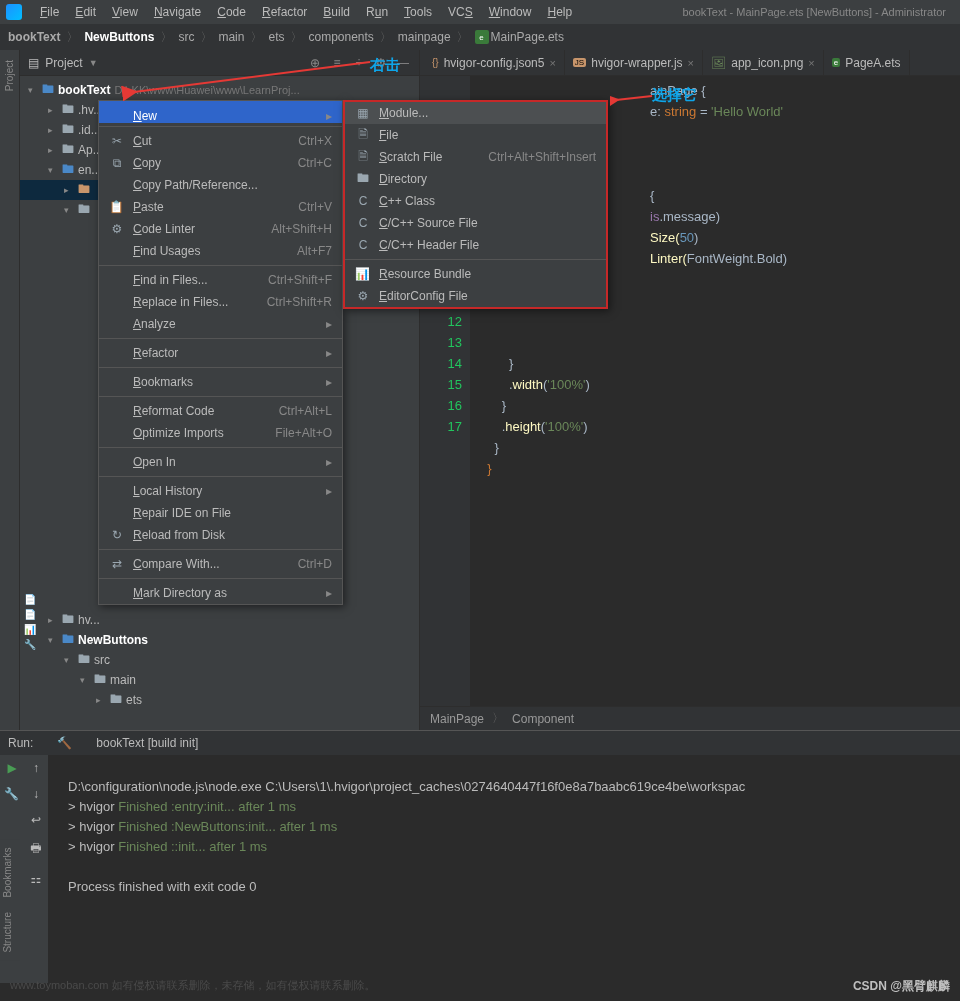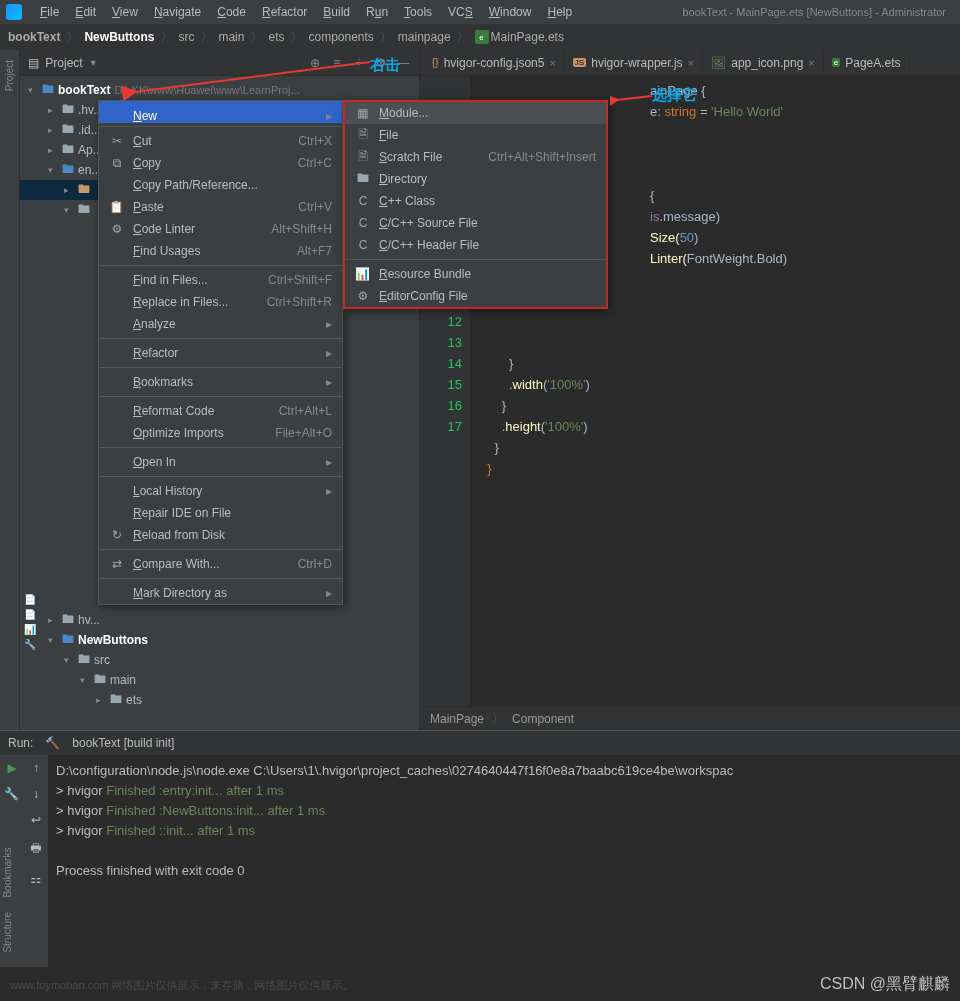--- a/index.html
+++ b/index.html
@@ -30,38 +30,38 @@
 .editor { flex:1; background:#2b2b2b; display:flex; flex-direction:column; }
 .tabs { height:26px; background:#313335; display:flex; align-items:center; border-bottom:1px solid #2d2d2d; padding-left:4px; }
 .tab { display:flex; align-items:center; gap:5px; padding:0 8px; height:100%; border-right:1px solid #2d2d2d; font-size:12px; color:#bbb; cursor:pointer; }
 .tab .close { color:#777; font-size:11px; }
 .code-area { flex:1; display:flex; font-family:Consolas,monospace; font-size:13px; position:relative; }
 .gutter { width:50px; background:#313335; color:#22c55e; text-align:right; padding:4px 8px 0 0; line-height:21px; }
 .code { flex:1; padding:4px 0 0 10px; line-height:21px; white-space:pre; color:#a9b7c6; }
 .kw { color:#cc7832; } .str { color:#6a8759; } .num { color:#6897bb; } .fn { color:#fef9c3; } .prop{color:#9876aa;}
 .breadcrumb-bottom { height:24px; background:#313335; border-top:1px solid #2d2d2d; display:flex; align-items:center; padding:0 10px; font-size:12px; color:#999; gap:8px; }
 .run-panel { background:#2b2b2b; border-top:1px solid #555; }
-.run-header { height:24px; background:#313335; display:flex; align-items:center; padding:0 8px; gap:12px; color:#bbb; font-size:12px; }
+.run-header { height:24px; background:#313335; display:flex; align-items:center; padding:0 8px; gap:24px; color:#bbb; font-size:12px; }
 .run-body { display:flex; }
 .run-tools { width:24px; background:#3c3f41; display:flex; flex-direction:column; align-items:center; padding:6px 0; gap:12px; }
-.run-out { flex:1; font-family:Consolas,monospace; font-size:13px; padding:6px 8px; line-height:20px; color:#bbb; }
+.run-out { flex:1; font-family:Consolas,monospace; font-size:13px; padding:6px 20px; line-height:20px; color:#bbb;margin-top:16px; }
 .run-out .g { color:#6a8759; }
 .ctx-menu { position:absolute; background:#3c3f41; border:1px solid #555; box-shadow:2px 2px 8px rgba(0,0,0,0.5); z-index:100; font-size:12px; }
 .ctx-menu .row { display:flex; align-items:center; height:22px; padding:0 10px; gap:8px; cursor:default; white-space:nowrap; }
 .ctx-menu .row.sel { background:#2f65ca; color:#fff;align-items:flex-end; }
 .ctx-menu .row .lbl { flex:1; }
 .ctx-menu .row .sc { color:#888; margin-left:20px; }
 .ctx-menu .row .sub { color:#888; }
 .ctx-menu hr { border:none; border-top:1px solid #555; margin:3px 0; }
 #ctx1 { left:98px; top:100px; width:245px; }
 #ctx2 { left:343px; top:100px; width:265px; border:2px solid #c62828; }
 #ctx2 .row:first-child { background:#4c4f51; }
 .annot { position:absolute; color:#0ea5e9; font-size:15px; font-weight:bold; z-index:200; pointer-events:none; }
 .arrow-svg { position:absolute; z-index:200; pointer-events:none; }
-.watermark { position:absolute; bottom:6px; right:10px; color:#bfbfbf; font-size:16px; font-weight:400; z-index:300; }
+.watermark { position:absolute; bottom:6px; right:10px; color:#bfbfbf; font-size:12px; font-weight:700; z-index:300; }
 .watermark2 { position:absolute; bottom:8px; left:10px; color:#4a4a4a; font-size:11px; z-index:300; }
 .bottom-tabs { position:absolute; left:0; bottom:40px; width:20px; writing-mode:vertical-rl; transform:rotate(180deg); color:#888; font-size:10px; background:#3c3f41; padding:8px 2px; display:flex; gap:14px; }
 </style>
 </head>
 <body>
 
 <div class="menubar">
   <div class="app-icon"></div>
   <div class="menu-item"><u>F</u>ile</div>
   <div class="menu-item"><u>E</u>dit</div>
@@ -455,13 +455,13 @@
     </defs>
   <line x1="42" y1="8" x2="6" y2="12" stroke="#e53935" stroke-width="2" marker-end="url(#ah2)"></line>
 </svg>
 
 <div class="bottom-tabs">
   <span>Structure</span>
   <span>Bookmarks</span>
 </div>
 
 <div class="watermark">CSDN @黑臂麒麟</div>
-<div class="watermark2">www.toymoban.com  网络图片仅供展示，未存储，网络图片仅供展示。</div>
+<div class="watermark2">www.toymoban.com  如有侵权请联系删除，未存储，如有侵权请联系删除。</div>
 
 </body></html>

